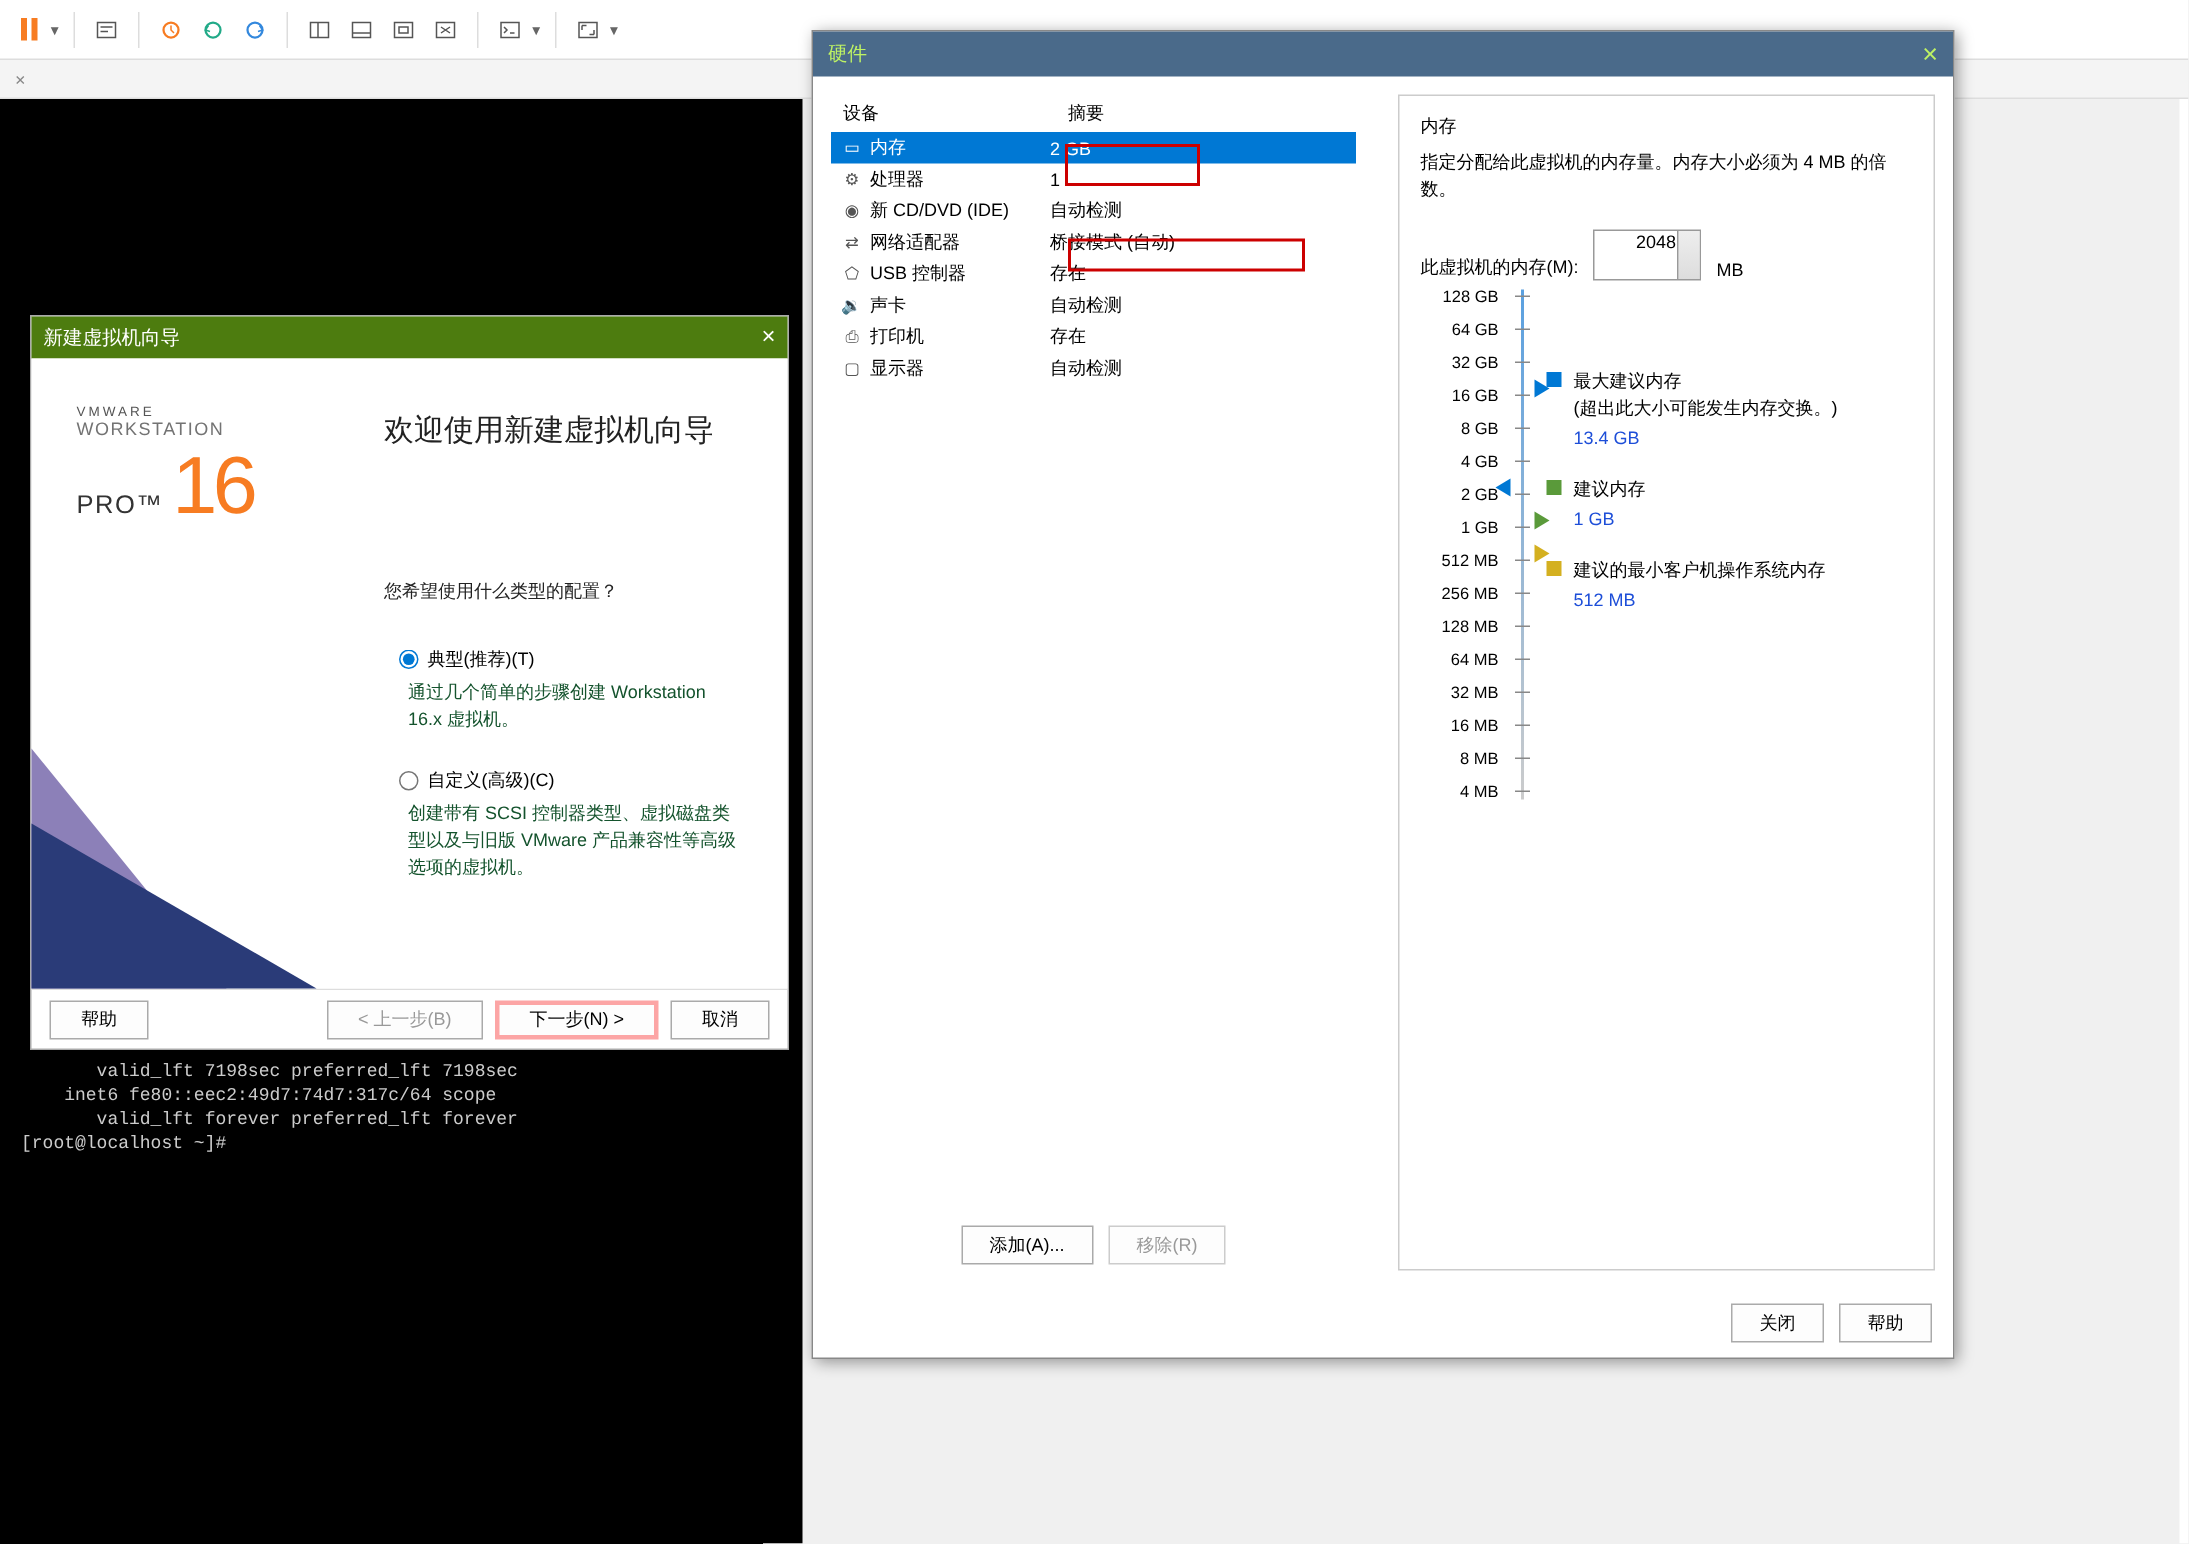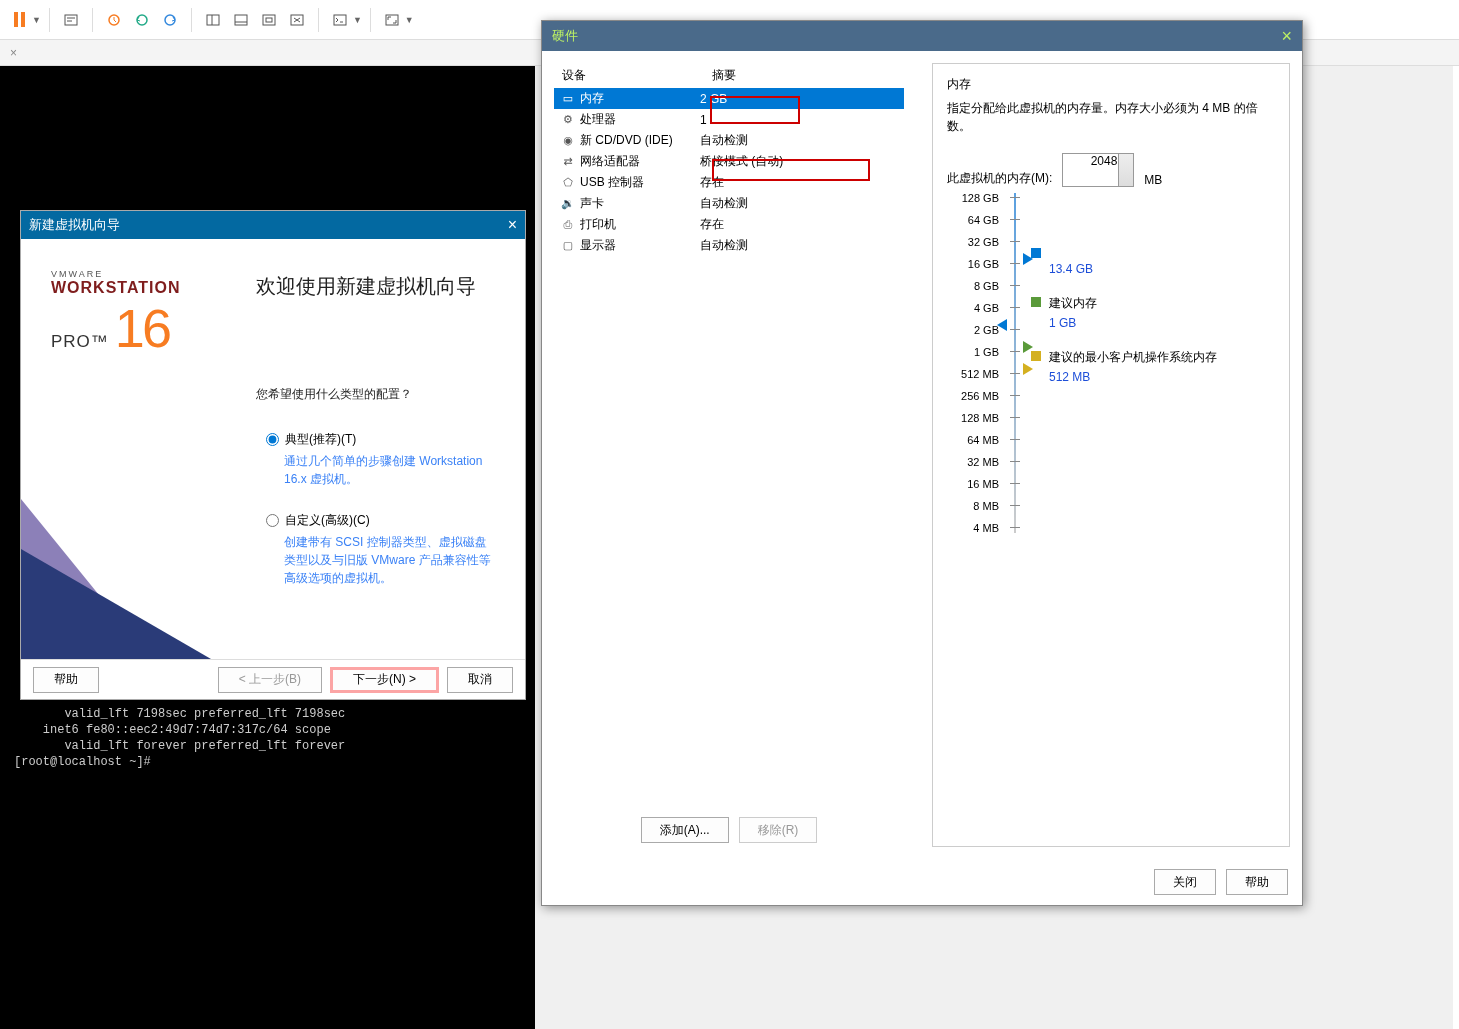--- a/index.html
+++ b/index.html
@@ -16,35 +16,35 @@
 
 .tabbar { position: absolute; top: 40px; left: 0; right: 0; height: 26px; background: #f4f4f4; border-bottom: 1px solid #ddd; display: flex; align-items: center; }
 .tab-x { padding: 0 10px; color: #888; cursor: pointer; }
 
 
 .terminal { position: absolute; top: 66px; left: 0; width: 535px; bottom: 0; background: #000; color: #ccc; font-family: "Courier New", monospace; font-size: 12px; padding-top: 640px; padding-left: 14px; white-space: pre; line-height: 16px; }
 .term-right { position: absolute; top: 66px; right: 0; width: 6px; bottom: 0; background: #fff; }
 
 
 .wizard { position: absolute; left: 20px; top: 210px; width: 506px; height: 490px; background: #fff; border: 1px solid #aaa; box-shadow: 2px 2px 8px rgba(0,0,0,0.3); display: flex; flex-direction: column; }
-.wizard-title { height: 28px; background: #0369a1; color: #fff; display: flex; align-items: center; padding: 0 8px; font-size: 13px; justify-content: space-between; }
+.wizard-title { height: 28px; background: #4d7c0f; color: #fff; display: flex; align-items: center; padding: 0 8px; font-size: 13px; justify-content: space-between; }
 .wizard-title .x { cursor: pointer; font-size: 16px; }
 .wizard-body { flex: 1; display: flex; flex-direction: column; padding: 28px 30px 0; position: relative; background: #fff; }
 .wizard-logo { position: absolute; left: 30px; top: 30px; width: 170px; }
 .wizard-logo .vm { font-size: 9px; letter-spacing: 2px; color: #555; }
-.wizard-logo .ws { font-size: 16px; letter-spacing: 1px; color: #7f1d1d; font-weight: 700; }
+.wizard-logo .ws { font-size: 12px; letter-spacing: 1px; color: #737373; font-weight: 400; }
 .wizard-logo .pro { font-size: 17px; letter-spacing: 1px; color: #333; font-weight: 300; }
 .wizard-logo .num { font-size: 54px; color: #f77c22; font-weight: 300; letter-spacing: -3px; }
 .wizard-welcome { font-size: 20px; color: #222; margin-left: 205px; margin-top: 6px; }
 .wizard-q { margin-top: 86px; margin-left: 205px; font-size: 12px; color: #222; }
 .wizard-opts { margin-top: 28px; margin-left: 215px; }
 .opt { margin-bottom: 24px; }
 .opt label { display: flex; gap: 6px; align-items: center; }
 .opt input { accent-color: #0078d4; }
-.opt-desc { margin-left: 18px; margin-top: 4px; color: #3b82f6; line-height: 18px; max-width: 260px; }
+.opt-desc { margin-left: 6px; margin-top: 4px; color: #14532d; line-height: 18px; max-width: 260px; }
 .wizard-corner { position: absolute; left: 0; bottom: 0; width: 0; height: 0; border-left: 190px solid #2a3b78; border-top: 110px solid transparent; }
 .wizard-corner2 { position: absolute; left: 0; bottom: 0; width: 0; height: 0; border-left: 130px solid #5b4a9a; border-top: 160px solid transparent; opacity: 0.7; }
 .wizard-footer { height: 40px; border-top: 1px solid #ddd; display: flex; align-items: center; padding: 0 12px; gap: 8px; }
 .wbtn { height: 26px; padding: 0 20px; border: 1px solid #aaa; background: #fdfdfd; cursor: pointer; font-size: 12px; }
 .wbtn:disabled { color: #999; }
 .wbtn.primary { border: 3px solid #fca5a5; }
 .wizard-footer .spacer { flex: 1; }
 
 
 .hw { position: absolute; left: 541px; top: 20px; width: 762px; height: 886px; background: #fff; border: 1px solid #888; box-shadow: 2px 2px 10px rgba(0,0,0,0.4); display: flex; flex-direction: column; }
@@ -350,20 +350,24 @@
             <div class="tick" style="top: 230px;"></div>
             <div class="tick" style="top: 252px;"></div>
             <div class="tick" style="top: 274px;"></div>
             <div class="tick" style="top: 296px;"></div>
             <div class="tick" style="top: 318px;"></div>
             <div class="tick" style="top: 340px;"></div>
           </div>
         <div class="mem-legend" style="padding-top:58px">
           <div class="leg">
               <div class="sq" style="background:#0078d4"></div>
+              <div class="txt">
+                <div>最大建议内存</div>
+                <div>(超出此大小可能发生内存交换。)</div>
+              </div>
             </div>
           <div class="val" style="margin-left:18px">13.4 GB</div>
           <div class="leg">
               <div class="sq" style="background:#5a9a3a"></div>
               <div class="txt">建议内存</div>
             </div>
           <div class="val" style="margin-left:18px">1 GB</div>
           <div class="leg">
               <div class="sq" style="background:#d4b020"></div>
               <div class="txt">建议的最小客户机操作系统内存</div>

